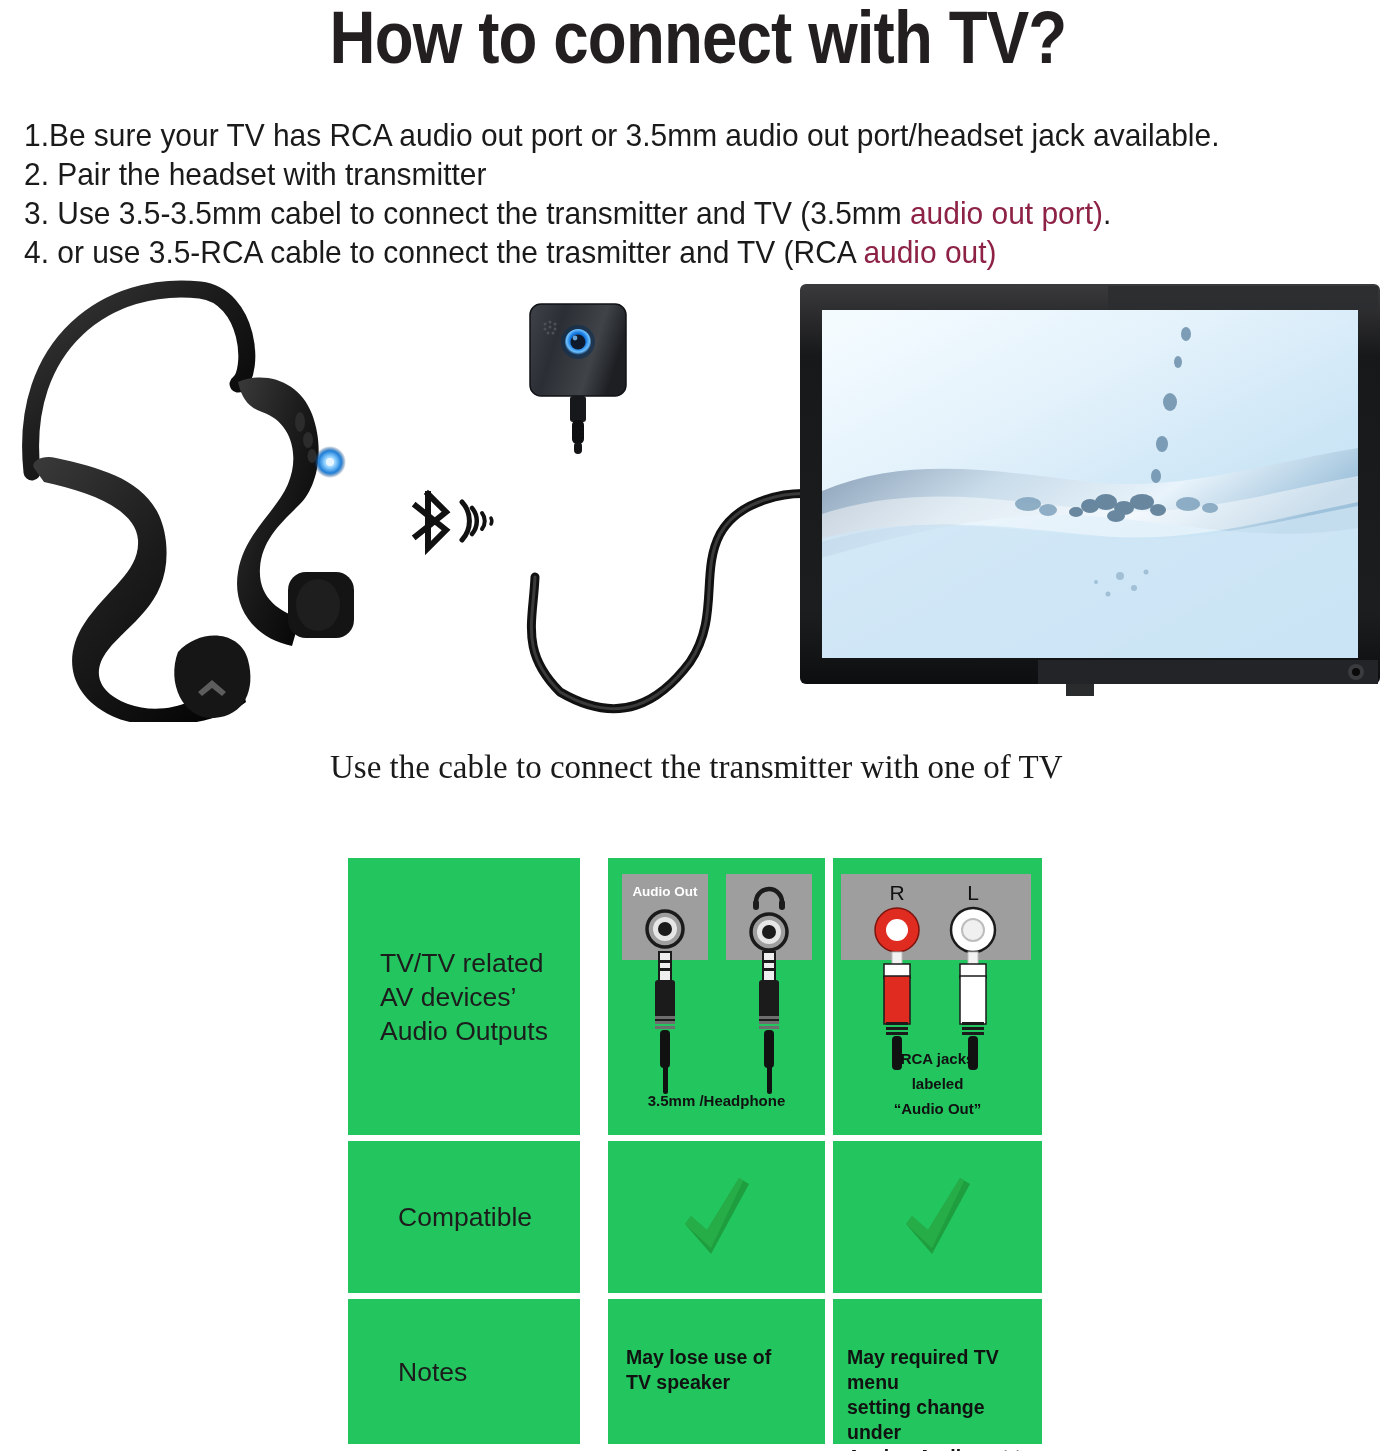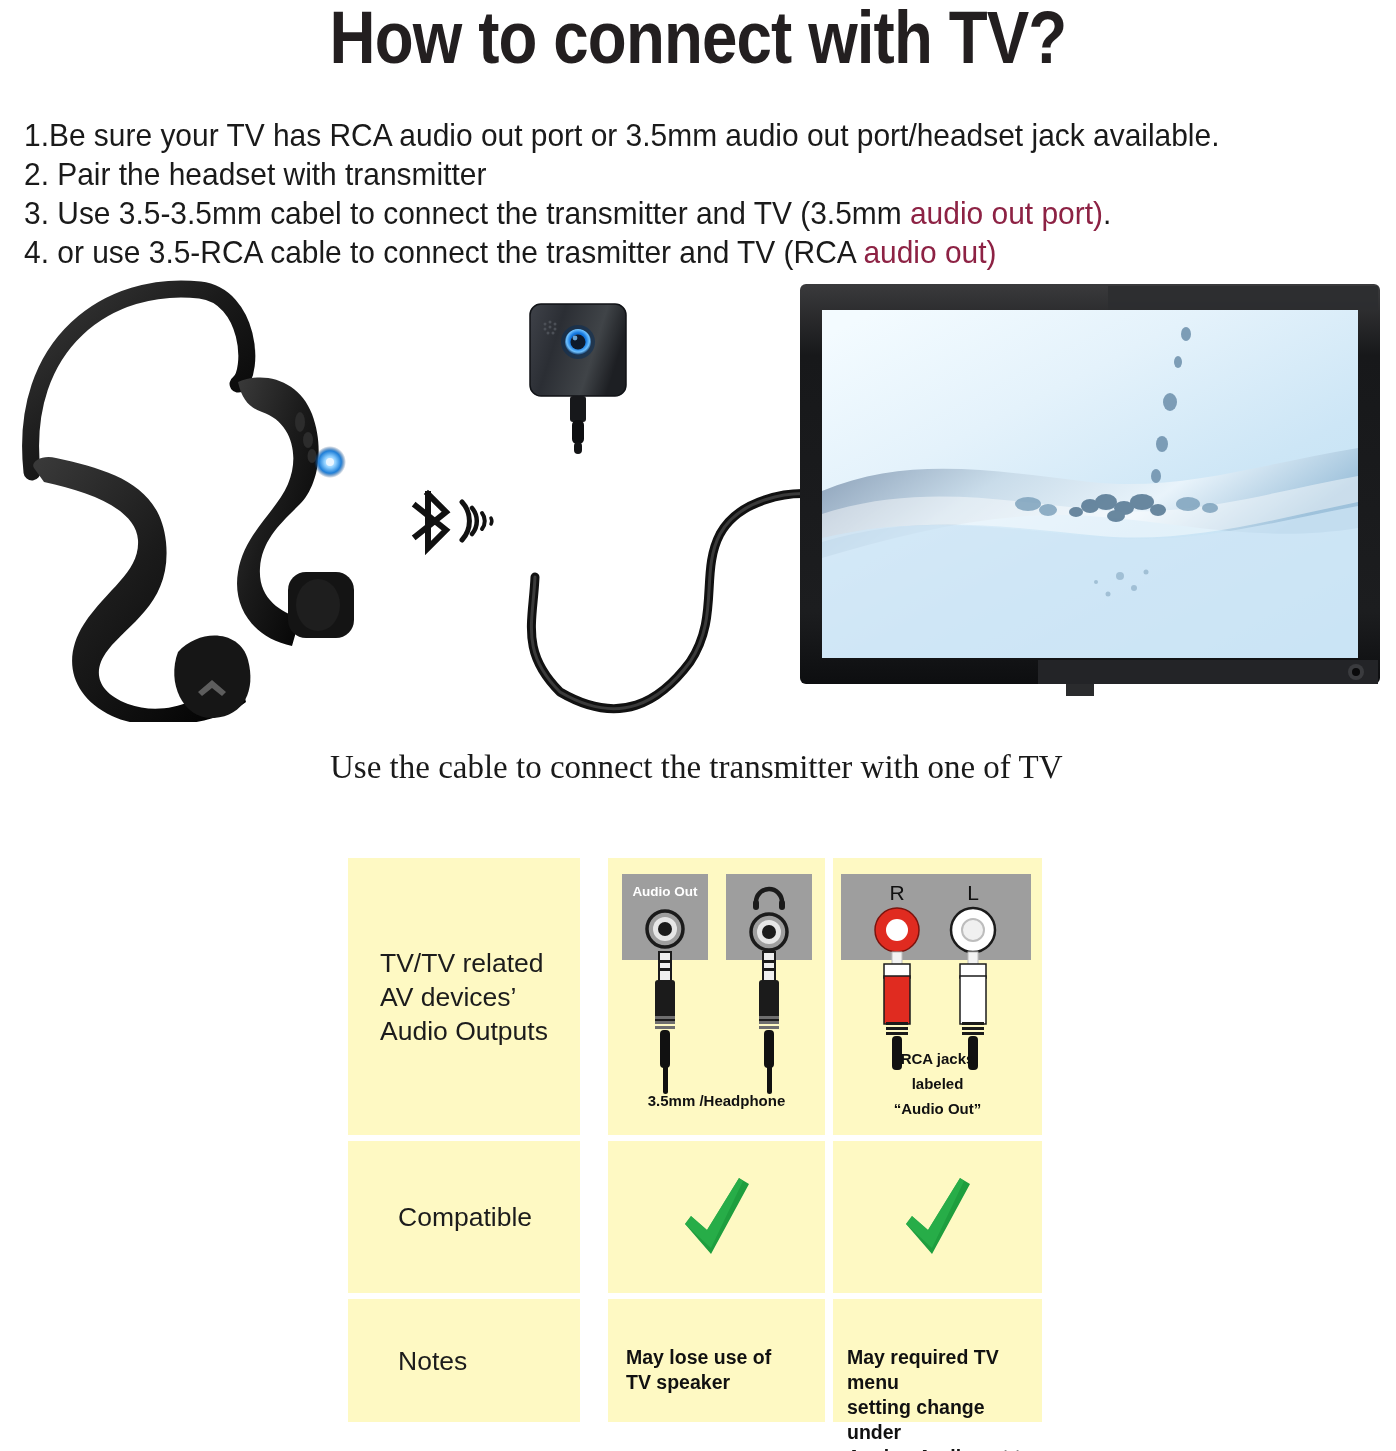--- a/index.html
+++ b/index.html
@@ -77,24 +77,24 @@
     font-size: 33px;
     line-height: 42px;
     color: #1a1a1a;
   }
 
   
   .table { position: absolute; left: 348px; top: 858px; width: 694px; height: 586px; }
   .trow { position: absolute; left: 0; width: 694px; display: flex; }
   .trow.r1 { top: 0;   height: 277px; }
   .trow.r2 { top: 283px; height: 152px; }
-  .trow.r3 { top: 441px; height: 123px; }
+  .trow.r3 { top: 441px; height: 145px; }
 
   .cell {
-    background: #fef9c3;
+    background: #22c55e;
     position: relative;
   }
   .c1 { width: 232px; margin-right: 28px; }
   .c2 { width: 217px; margin-right: 8px; }
   .c3 { width: 209px; }
 
   .cell-label {
     position: absolute;
     left: 32px;
     top: 50%;

